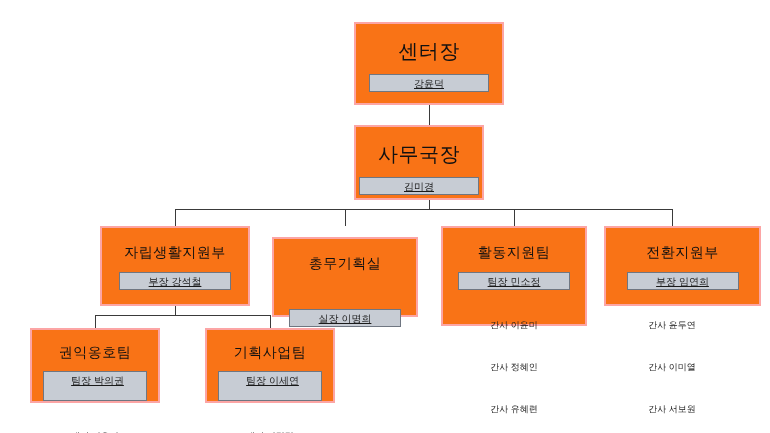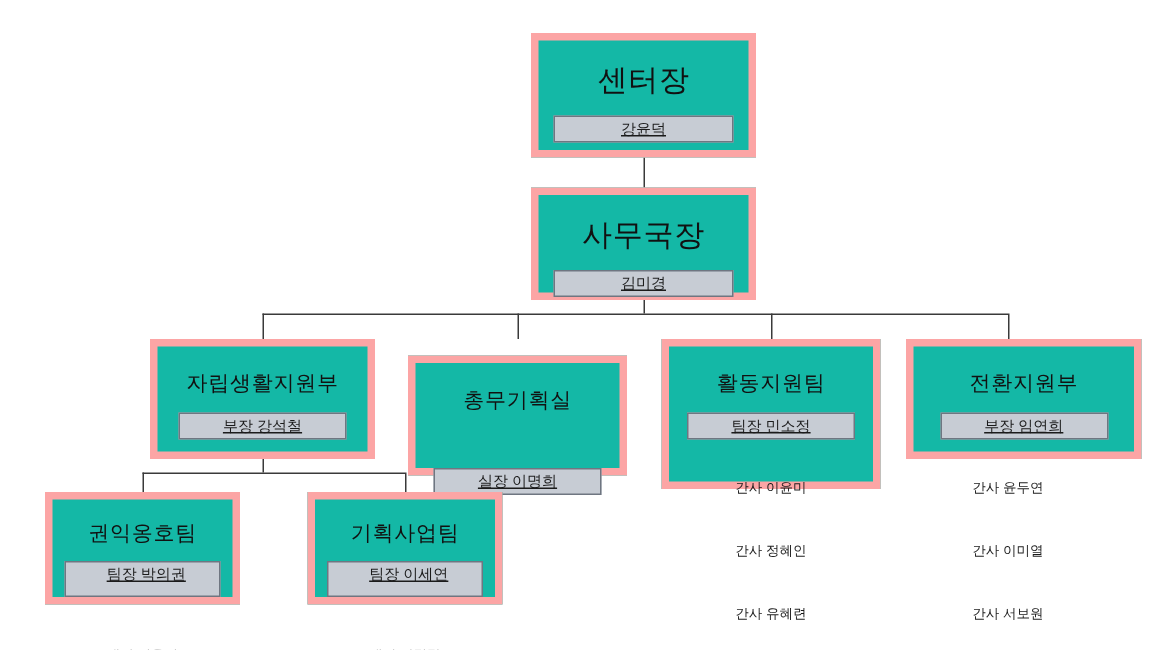--- a/index.html
+++ b/index.html
@@ -13,22 +13,22 @@
   #chart {
     position: relative;
     width: 770px;
     height: 433px;
     background: #ffffff;
     overflow: hidden;
   }
   .node {
     position: absolute;
     box-sizing: border-box;
-    border: 5px solid #fca5a5;
-    background: #14b8a6;
+    border: 2px solid #fca5a5;
+    background: #f97316;
     display: flex;
     flex-direction: column;
     align-items: center;
   }
   .node .title {
     width: 100%;
     text-align: center;
     color: #111111;
     font-weight: normal;
     letter-spacing: 0.5px;
@@ -114,21 +114,21 @@
   <div class="line vline" style="left:175px; top:306px; height:9px;"></div>
   <div class="line hline" style="left:95px; top:315px; width:175px;"></div>
   <div class="line vline" style="left:95px; top:315px; height:13px;"></div>
   <div class="line vline" style="left:270px; top:315px; height:13px;"></div>
 
   <div class="node big" style="left:354px; top:22px; width:150px; height:83px;">
     <div class="title">센터장</div>
     <div class="sub">강윤덕</div>
   </div>
 
-  <div class="node big" style="left:354px; top:125px; width:150px; height:75px;">
+  <div class="node big" style="left:354px; top:125px; width:130px; height:75px;">
     <div class="title">사무국장</div>
     <div class="sub">김미경</div>
   </div>
 
   <div class="node dept" style="left:100px; top:226px; width:150px; height:80px;">
     <div class="title">자립생활지원부</div>
     <div class="sub">부장 강석철</div>
   </div>
 
   <div class="node dept" style="left:272px; top:237px; width:146px; height:80px;gap:26px;">

